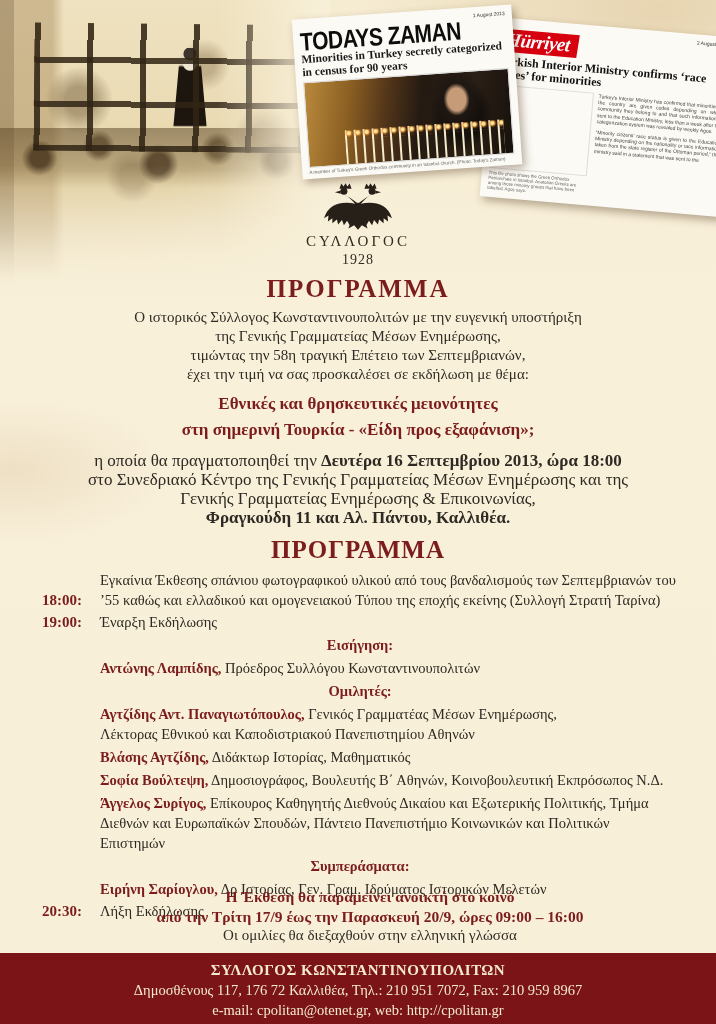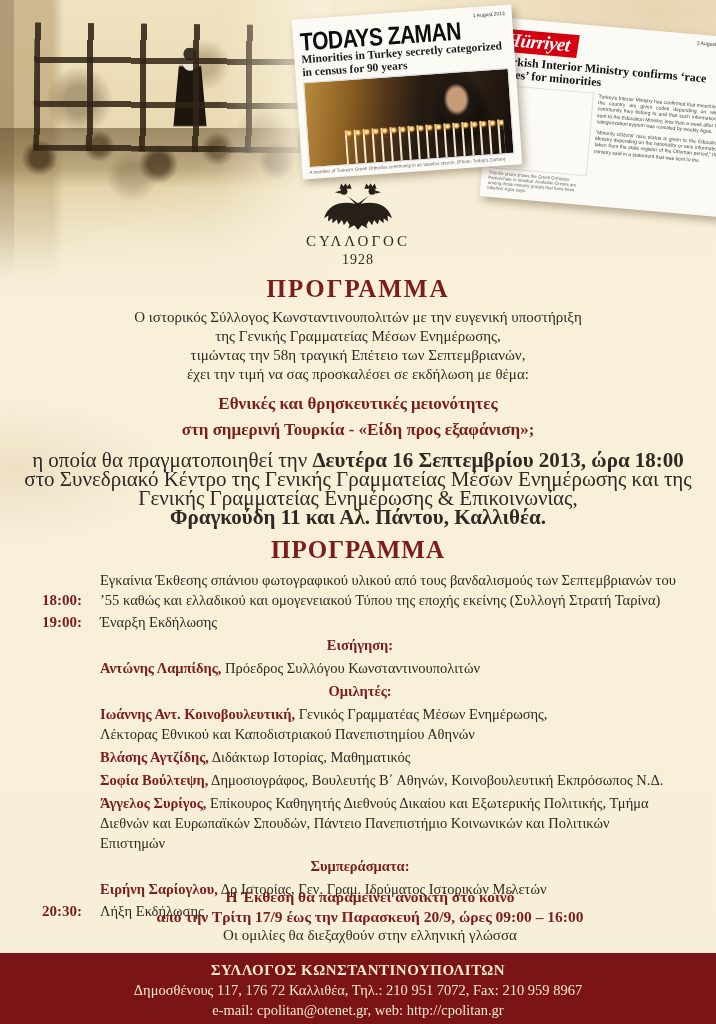--- a/index.html
+++ b/index.html
@@ -88,21 +88,21 @@
 
   
   .main{position:absolute;left:0;top:181px;width:716px;text-align:center;color:#2e2a23;}
   .eagle{height:50px;}
   .orgname{font-size:15px;letter-spacing:3px;color:#332a1f;line-height:17px;margin-top:2px;}
   .founded{font-size:14px;letter-spacing:1px;color:#332a1f;margin-top:2px;}
   .h-red{color:#7b1d1d;font-weight:bold;}
   .prosklisi{font-size:25px;letter-spacing:2px;margin-top:7px;}
   .intro{font-size:15px;line-height:19px;margin-top:5px;color:#2f2b25;}
   .title-red{font-size:17px;line-height:26px;margin-top:7px;}
-  .when{font-size:21px;line-height:19px;margin-top:8px;}
+  .when{font-size:17px;line-height:19px;margin-top:8px;}
   .programma{font-size:25px;letter-spacing:1px;margin-top:9px;text-align:center;}
 
   .program{margin-top:6px;text-align:left;padding:0 38px 0 42px;font-size:14.5px;line-height:20px;}
   .prow{display:flex;margin-top:2px;align-items:flex-end;}
   .ptime{flex:none;width:58px;font-weight:bold;color:#7b1d1d;font-size:15px;}
   .ptext{flex:1;}
   .phead{text-align:center;margin-top:3px;}
   .pspeaker{padding-left:58px;margin-top:3px;}
   .sname{font-weight:bold;color:#7b1d1d;}
 
@@ -209,21 +209,21 @@
       </div>
       <div class="prow">
         <div class="ptime">19:00:</div>
         <div class="ptext">Έναρξη Εκδήλωσης</div>
       </div>
 
       <div class="phead h-red">Εισήγηση:</div>
       <div class="pspeaker"><span class="sname">Αντώνης Λαμπίδης,</span><span> Πρόεδρος Συλλόγου Κωνσταντινουπολιτών</span></div>
 
       <div class="phead h-red">Ομιλητές:</div>
-      <div class="pspeaker"><span class="sname">Ιωάννης Αντ. Κοινοβουλευτική,</span><span> Γενικός Γραμματέας Μέσων Ενημέρωσης,</span><br><span>Λέκτορας Εθνικού και Καποδιστριακού  Πανεπιστημίου Αθηνών</span></div>
+      <div class="pspeaker"><span class="sname">Αγτζίδης Αντ. Παναγιωτόπουλος,</span><span> Γενικός Γραμματέας Μέσων Ενημέρωσης,</span><br><span>Λέκτορας Εθνικού και Καποδιστριακού  Πανεπιστημίου Αθηνών</span></div>
       <div class="pspeaker"><span class="sname">Βλάσης Αγτζίδης,</span><span> Διδάκτωρ Ιστορίας, Μαθηματικός</span></div>
       <div class="pspeaker"><span class="sname">Σοφία Βούλτεψη,</span><span> Δημοσιογράφος, Βουλευτής Β΄ Αθηνών, Κοινοβουλευτική Εκπρόσωπος Ν.Δ.</span></div>
       <div class="pspeaker"><span class="sname">Άγγελος Συρίγος,</span><span> Επίκουρος Καθηγητής Διεθνούς Δικαίου και Εξωτερικής Πολιτικής, Τμήμα</span><br><span>Διεθνών και Ευρωπαϊκών Σπουδών, Πάντειο Πανεπιστήμιο Κοινωνικών και Πολιτικών Επιστημών</span></div>
 
       <div class="phead h-red">Συμπεράσματα:</div>
       <div class="pspeaker"><span class="sname">Ειρήνη Σαρίογλου,</span><span> Δρ Ιστορίας, Γεν. Γραμ. Ιδρύματος Ιστορικών Μελετών</span></div>
 
       <div class="prow">
         <div class="ptime">20:30:</div>
         <div class="ptext">Λήξη Εκδήλωσης</div>

